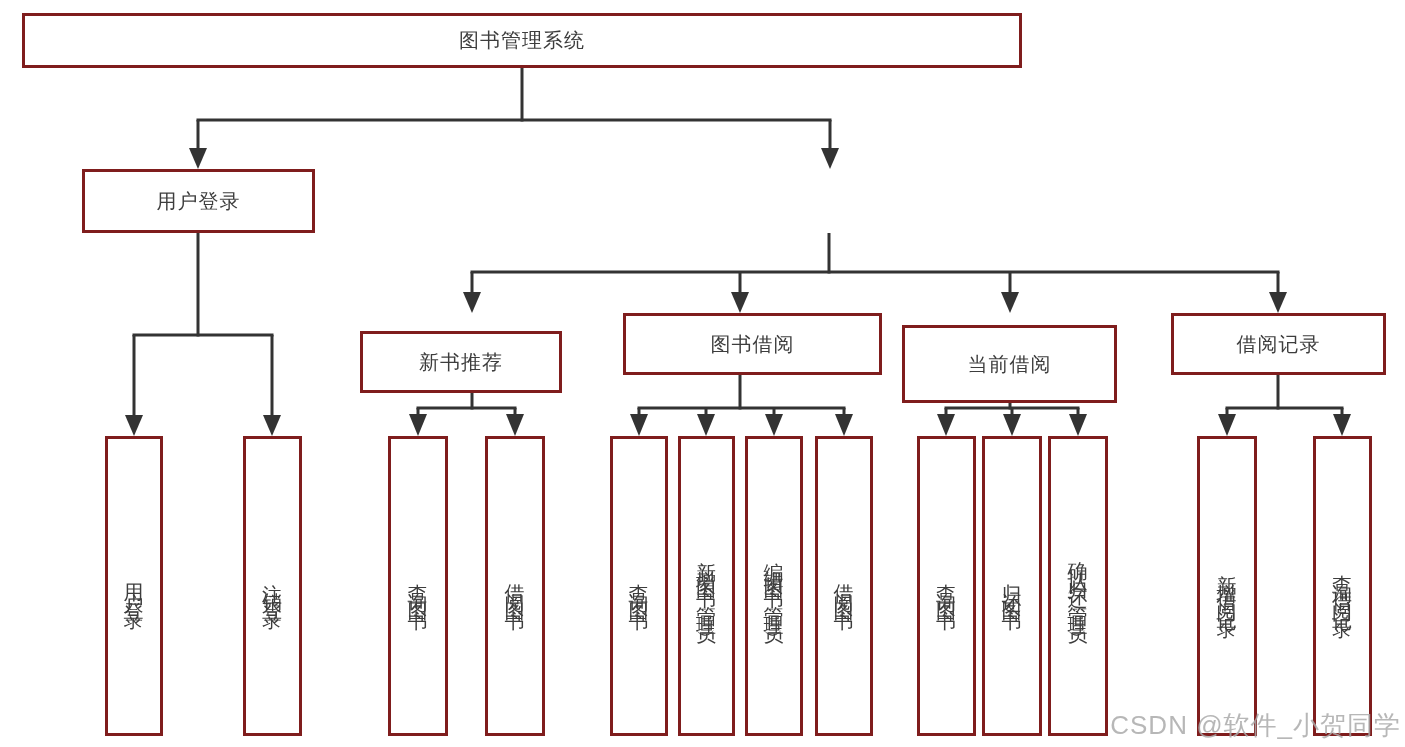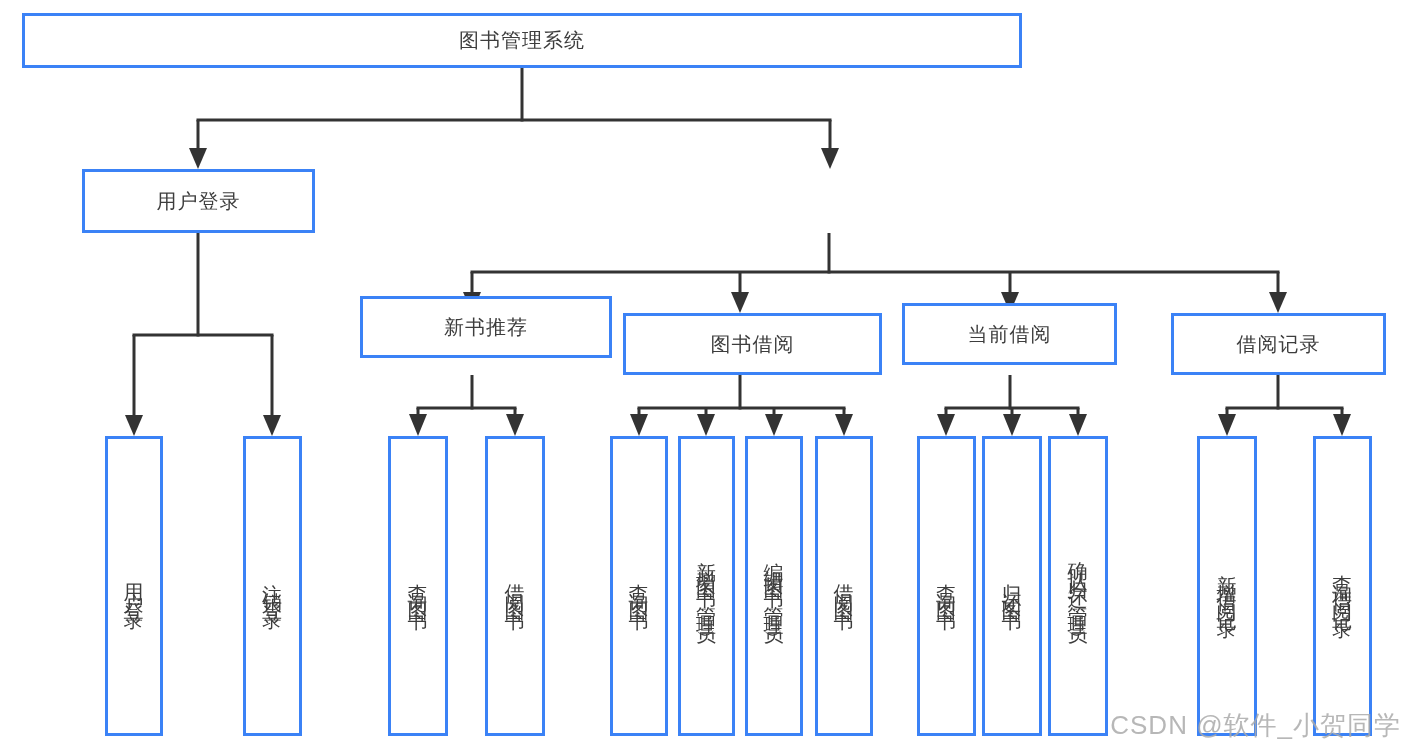--- a/index.html
+++ b/index.html
@@ -10,21 +10,21 @@
     font-family:"Liberation Sans","DejaVu Sans",sans-serif;
     overflow:hidden;
   }
   svg.connectors{position:absolute;left:0;top:0;z-index:1;}
   svg.connectors line{stroke:#333333;stroke-width:3;}
   svg.connectors polygon{fill:#333333;stroke:none;}
   .node{
     position:absolute;
     box-sizing:border-box;
     background:#ffffff;
-    border:3px solid #3b82f6;
+    border:3px solid #7f1d1d;
     display:flex;align-items:center;justify-content:center;
     z-index:2;
     color:#3d3d3d;
   }
   .h-label{
     font-size:20px;
     letter-spacing:1px;
     color:#3d3d3d;
     white-space:nowrap;
   }
@@ -128,27 +128,27 @@
   </svg>
 
   <div class="node" style="left:22px;top:13px;width:1000px;height:55px">
     <span class="h-label">图书管理系统</span>
   </div>
 
   <div class="node" style="left:82px;top:169px;width:233px;height:64px">
     <span class="h-label">用户登录</span>
   </div>
 
-  <div class="node" style="left:360px;top:296px;width:252px;height:62px">
+  <div class="node" style="left:360px;top:331px;width:202px;height:62px">
     <span class="h-label">新书推荐</span>
   </div>
   <div class="node" style="left:623px;top:313px;width:259px;height:62px">
     <span class="h-label">图书借阅</span>
   </div>
-  <div class="node" style="left:902px;top:303px;width:215px;height:62px">
+  <div class="node" style="left:902px;top:325px;width:215px;height:78px">
     <span class="h-label">当前借阅</span>
   </div>
   <div class="node" style="left:1171px;top:313px;width:215px;height:62px">
     <span class="h-label">借阅记录</span>
   </div>
 
   <div class="node" style="left:105px;top:436px;width:58px;height:300px">
     <span class="v-label">用户登录</span>
   </div>
   <div class="node" style="left:243px;top:436px;width:59px;height:300px">

